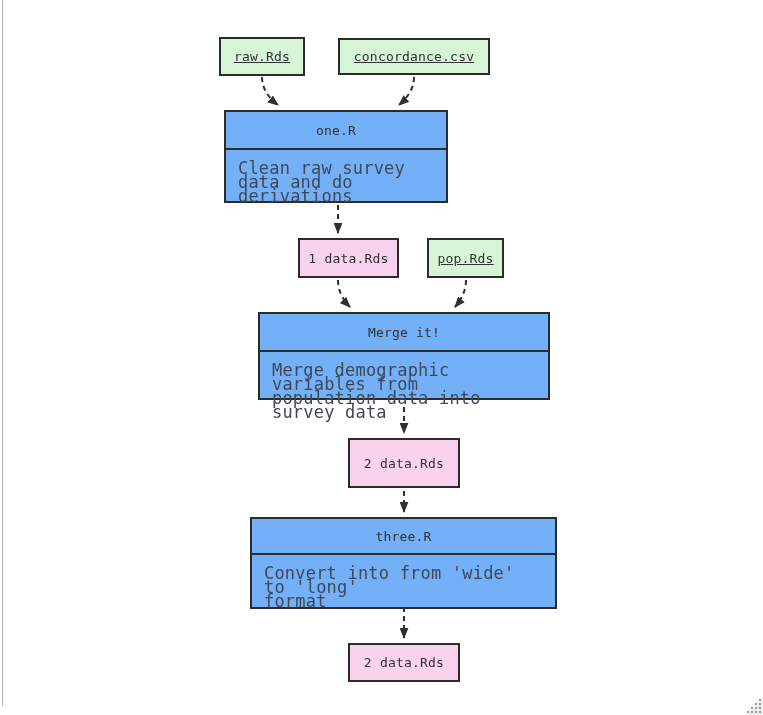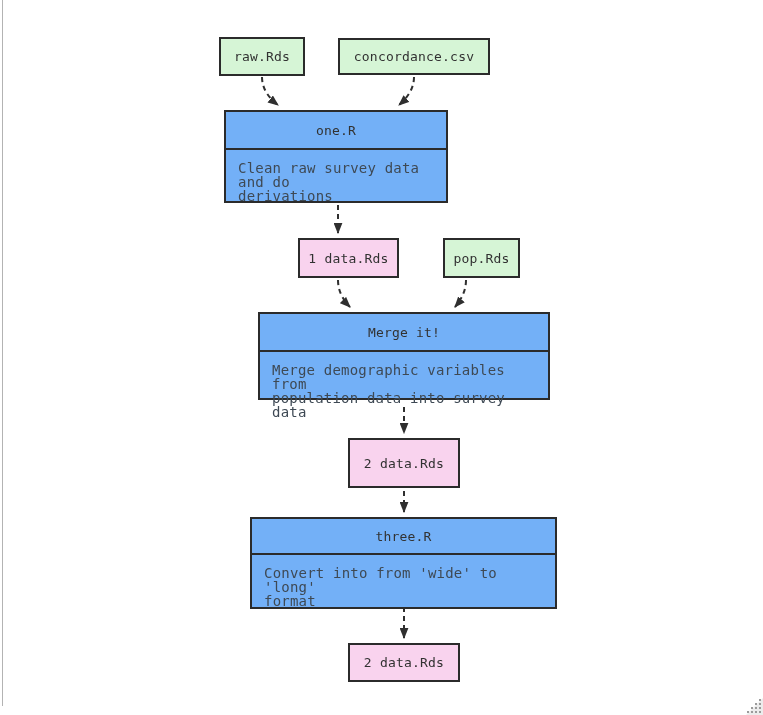--- a/index.html
+++ b/index.html
@@ -45,33 +45,33 @@
     border: 2px solid var(--node_border, #2b2b2b);
     font-size: 13px;
     letter-spacing: 0.2px;
     color: var(--title_text, #323232);
   }
   .node.small {
     display: flex;
     align-items: center;
     justify-content: center;
   }
-  .node.input  { background: var(--input_fill,  #d6f5d6); }
+  .node.input  { background: var(--input_fill,  #d6f5d6); text-decoration: underline; }
   .node.output { background: var(--output_fill, #f9d3ee); }
   .node.script { background: var(--script_fill, #73b0f7); }
   .node-title {
     display: flex;
     align-items: center;
     justify-content: center;
     border-bottom: 2px solid var(--node_border, #2b2b2b);
     color: var(--title_text, #323232);
   }
   .node-desc {
     padding: 11px 10px 0 12px;
-    font-size: 14px;
+    font-size: 17px;
     line-height: 14px;
     letter-spacing: 0.2px;
     color: var(--description_text, #3e4954);
     white-space: pre-wrap;
   }
   .grip {
     position: absolute;
     right: 0;
     bottom: 0;
   }
@@ -110,21 +110,21 @@
   <div class="node script" style="left:224px;top:110px;width:224px;height:93px">
     <div class="node-title" style="height:36px">one.R</div>
     <div class="node-desc">Clean raw survey data and do
 derivations</div>
   </div>
 
   <div class="node small output" style="left:298px;top:238px;width:101px;height:40px">
     <span>1 data.Rds</span>
   </div>
 
-  <div class="node small input" style="left:443px;top:238px;width:77px;height:40px">
+  <div class="node small input" style="left:427px;top:238px;width:77px;height:40px">
     <span>pop.Rds</span>
   </div>
 
   <div class="node script" style="left:258px;top:312px;width:292px;height:88px">
     <div class="node-title" style="height:36px">Merge it!</div>
     <div class="node-desc">Merge demographic variables from
 population data into survey data</div>
   </div>
 
   <div class="node small output" style="left:348px;top:438px;width:112px;height:50px">

